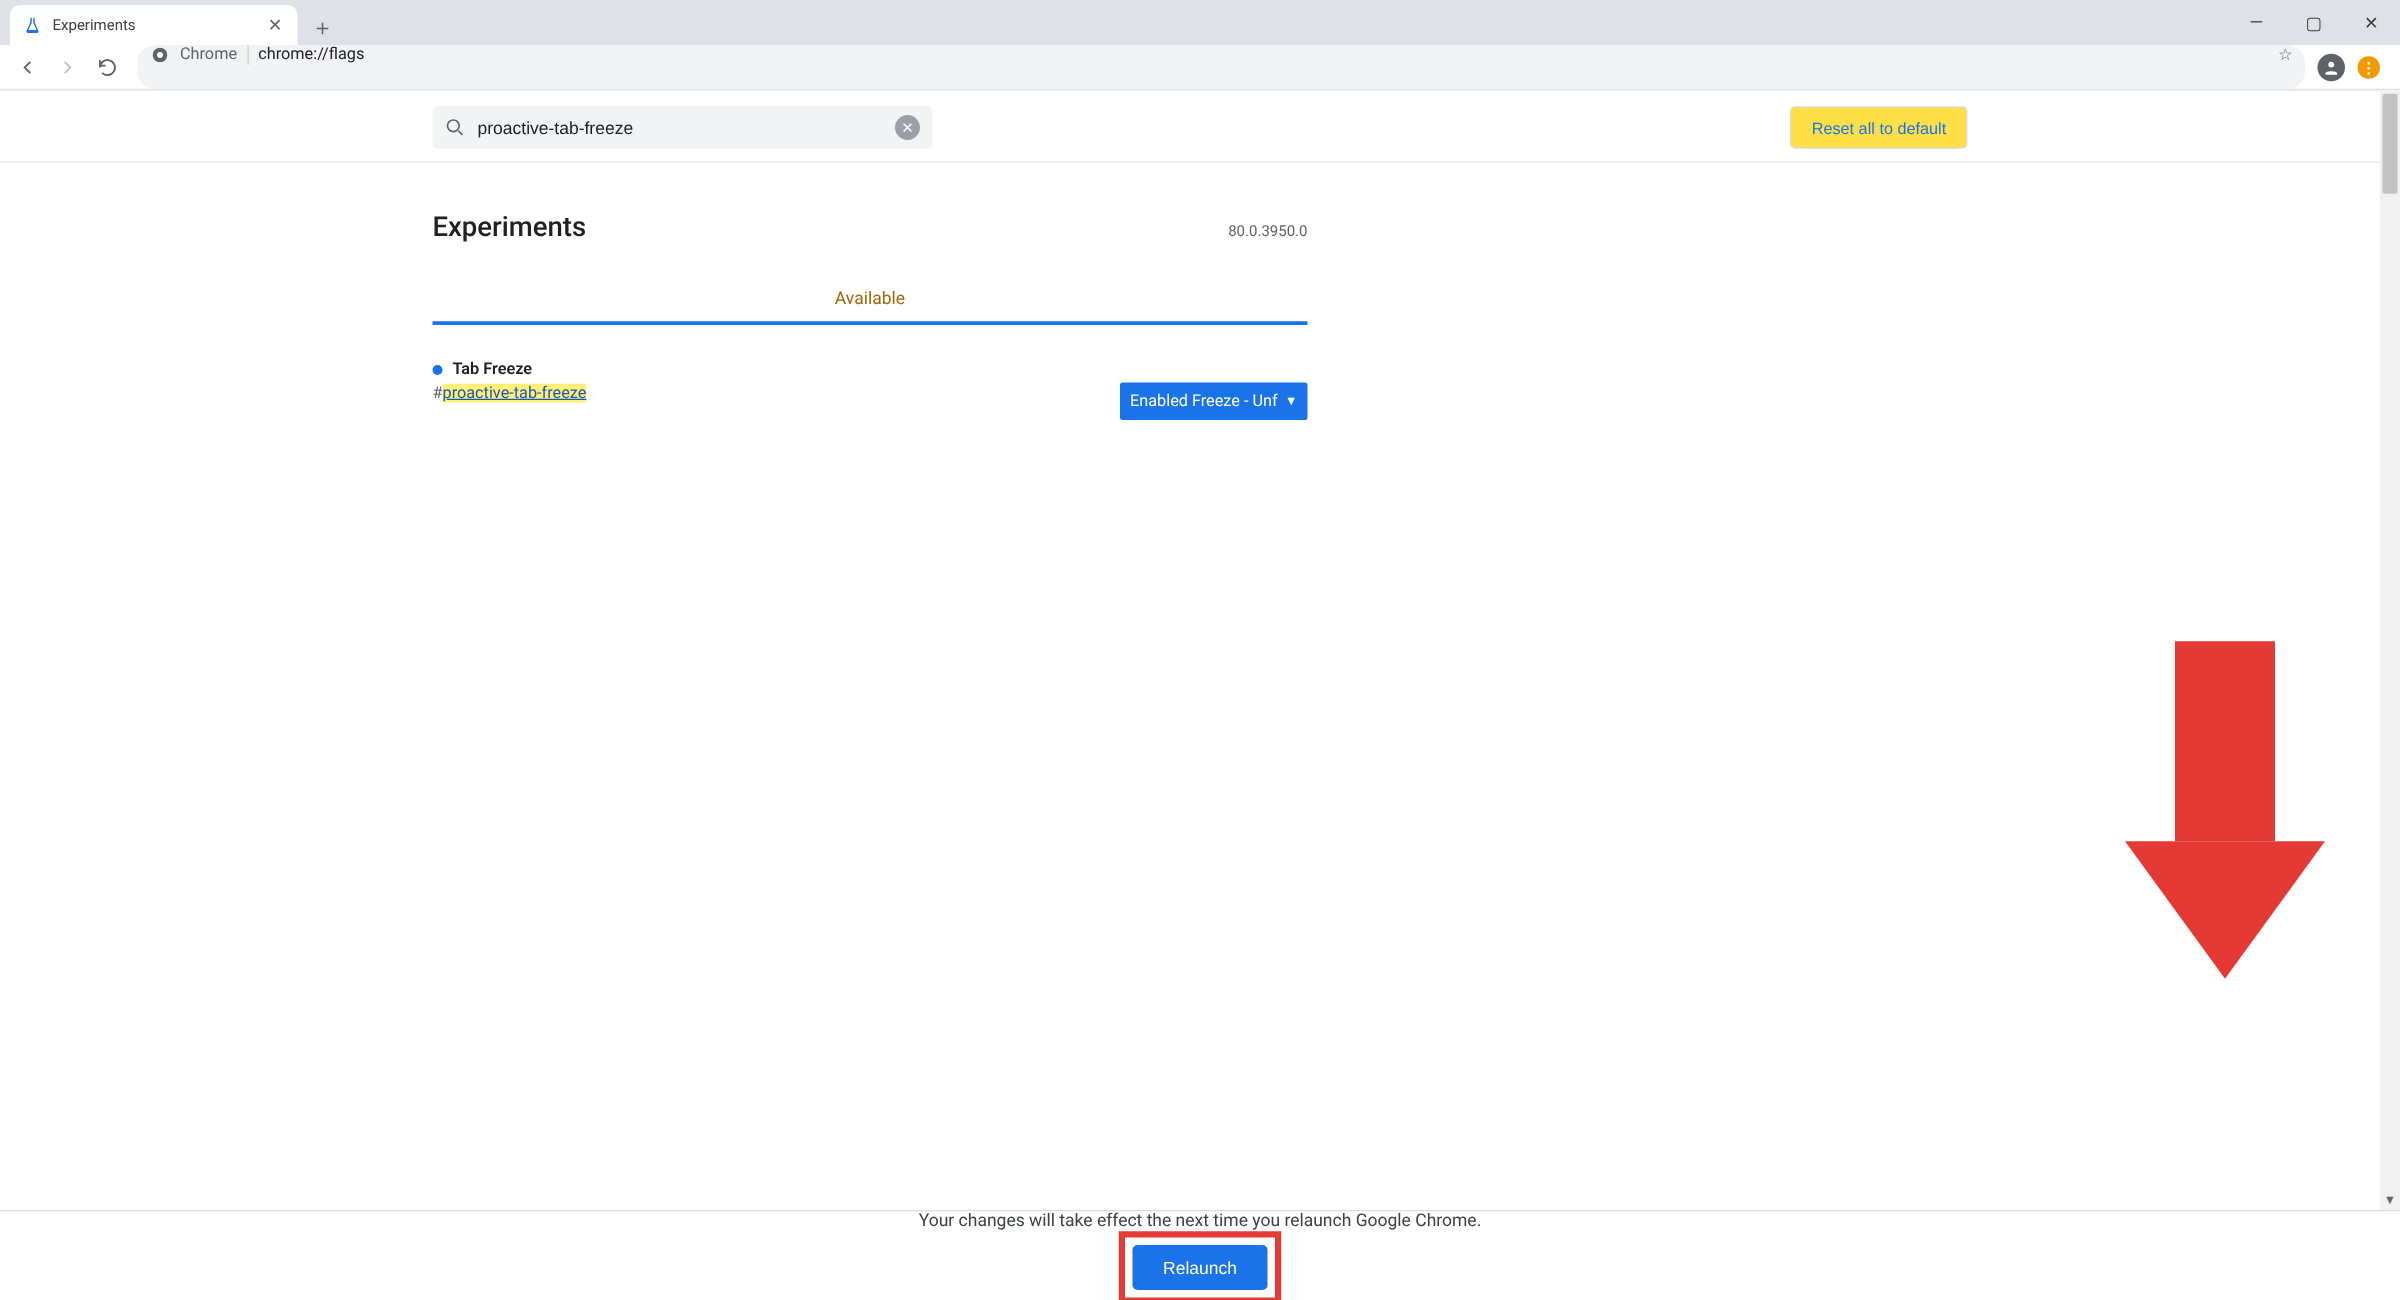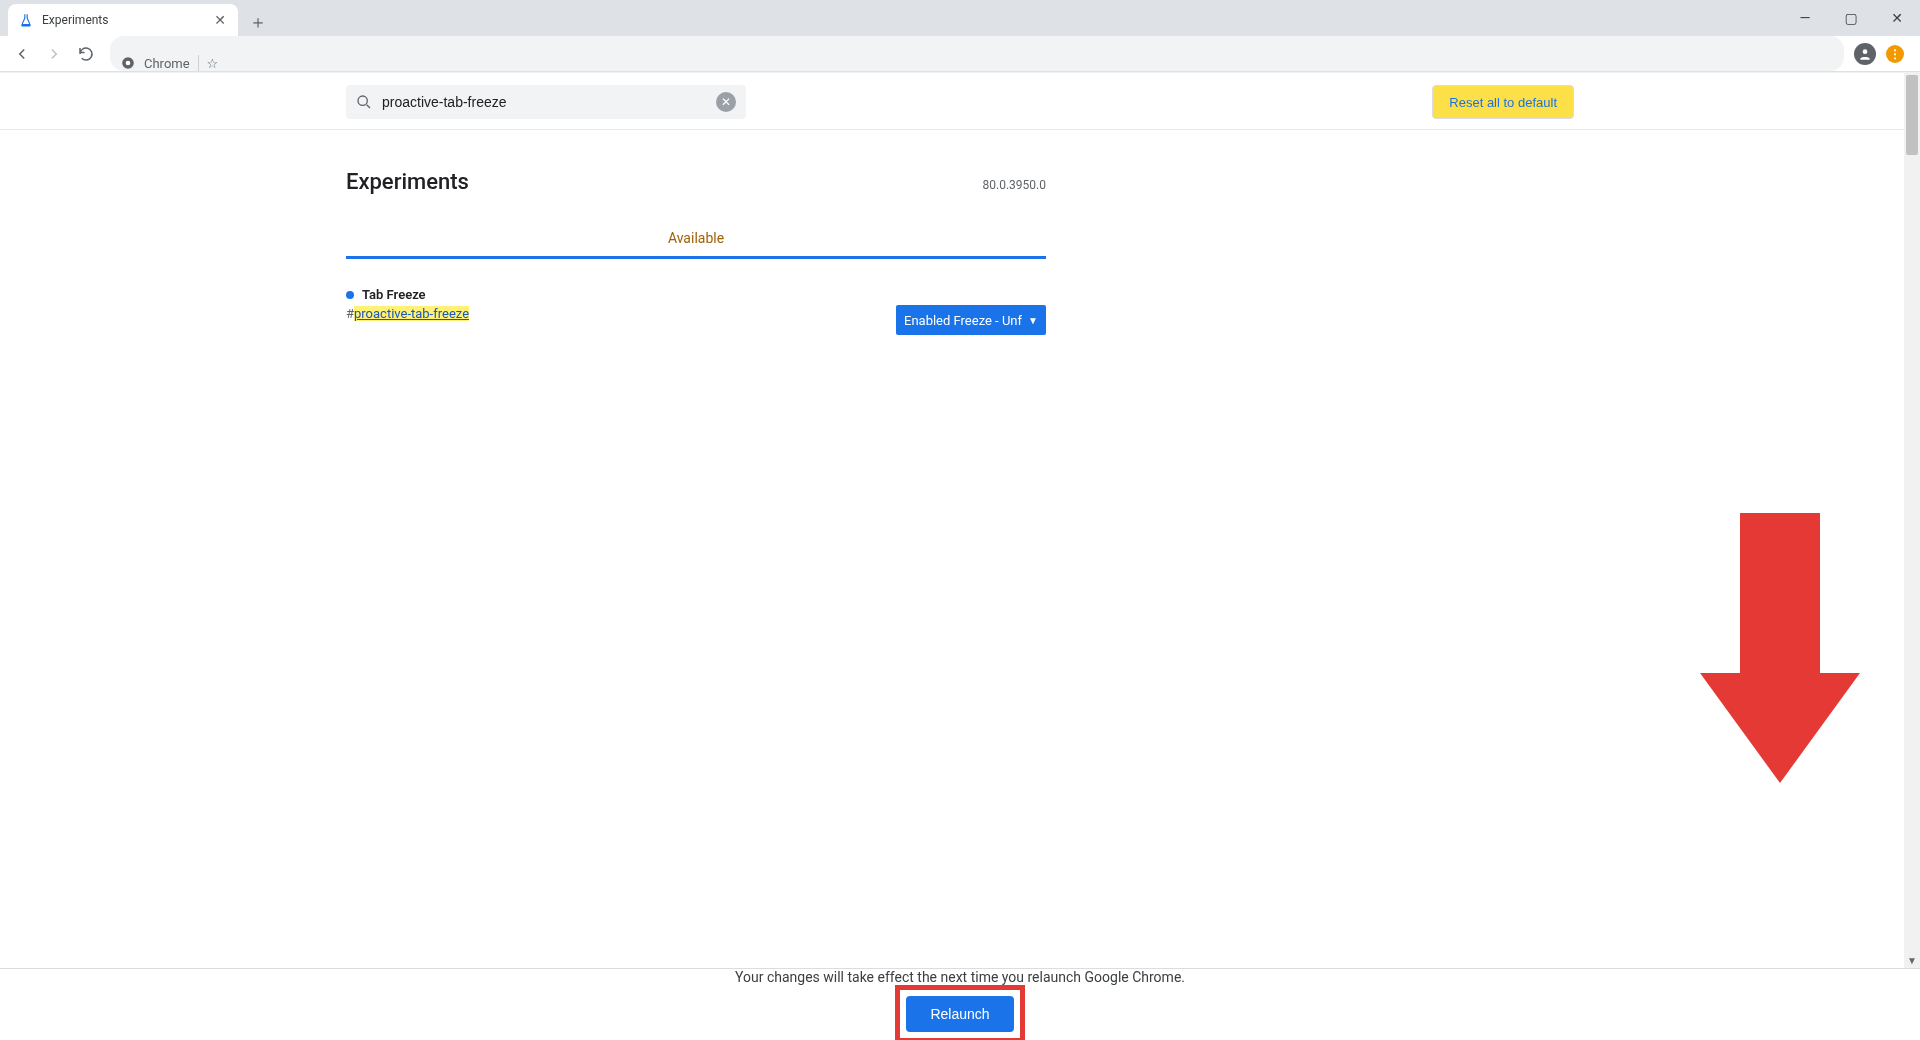--- a/index.html
+++ b/index.html
@@ -12,21 +12,21 @@
   .tab .favicon { width: 16px; height: 16px; display: inline-flex; align-items: center; justify-content: center; color: #1a73e8; font-size: 14px; }
   .tab .tab-title { flex: 1; white-space: nowrap; overflow: hidden; text-overflow: ellipsis; font-size: 12px; color: #3c4043; }
   .tab .tab-close { width: 16px; height: 16px; color: #5f6368; font-size: 14px; display: flex; align-items: center; justify-content: center; cursor: pointer; }
   .newtab { width: 28px; height: 28px; margin-left: 6px; display: flex; align-items: center; justify-content: center; color: #5f6368; font-size: 18px; cursor: pointer; }
   .win-controls { position: absolute; right: 0; top: 0; height: 36px; display: flex; }
   .win-controls div { width: 46px; display: flex; align-items: center; justify-content: center; color: #3c4043; font-size: 14px; cursor: pointer; }
 
   .toolbar { height: 36px; background: #fff; border-bottom: 1px solid #e0e0e0; display: flex; align-items: center; padding: 0 8px; gap: 4px; }
   .nav-btn { width: 28px; height: 28px; display: flex; align-items: center; justify-content: center; color: #5f6368; cursor: pointer; }
   .nav-btn.disabled { color: #bdc1c6; }
-  .omnibox { flex: 1; height: 35px; background: #f1f3f4; border-radius: 14px; display: flex; align-items: flex-end; padding: 0 10px; gap: 8px; margin: 0 6px; }
+  .omnibox { flex: 1; height: 35px; background: #f1f3f4; border-radius: 14px; display: flex; align-items: flex-start; padding: 0 10px; gap: 8px; margin: 0 6px; }
   .omnibox .site-icon { width: 16px; height: 16px; display:flex; align-items:center; justify-content:center; color:#5f6368; }
   .omnibox .origin { color: #5f6368; font-size: 13px; }
   .omnibox .sep { width:1px; height:16px; background:#cfcfcf; }
   .omnibox .url { color: #202124; font-size: 13px; flex:1; }
   .omnibox .star { color:#5f6368; cursor:pointer; }
   .toolbar-right { display:flex; align-items:center; gap:10px; padding-right:8px; }
   .avatar { width:22px; height:22px; border-radius:50%; background:#5f6368; color:#fff; display:flex; align-items:center; justify-content:center; }
   .menu-dot { width:18px; height:18px; border-radius:50%; background:#f29900; display:flex; align-items:center; justify-content:center; color:#fff; font-weight:bold; font-size:12px;}
 
   
@@ -120,20 +120,21 @@
   </div>
   <div class="omnibox">
     <span class="site-icon">
       <svg width="14" height="14" viewBox="0 0 24 24">
           <circle cx="12" cy="12" r="10" fill="#5f6368"></circle>
           <circle cx="12" cy="12" r="4" fill="#fff"></circle>
         </svg>
     </span>
     <span class="origin">Chrome</span>
     <span class="sep"></span>
+    <span class="url">chrome://flags</span>
     <span class="star">☆</span>
   </div>
   <div class="toolbar-right">
     <div class="avatar">
       <svg width="14" height="14" viewBox="0 0 24 24" fill="#fff">
           <circle cx="12" cy="8" r="4"></circle>
           <path d="M4 20c0-4 16-4 16 0v2H4z"></path>
         </svg>
     </div>
     <div class="menu-dot">⋮</div>

